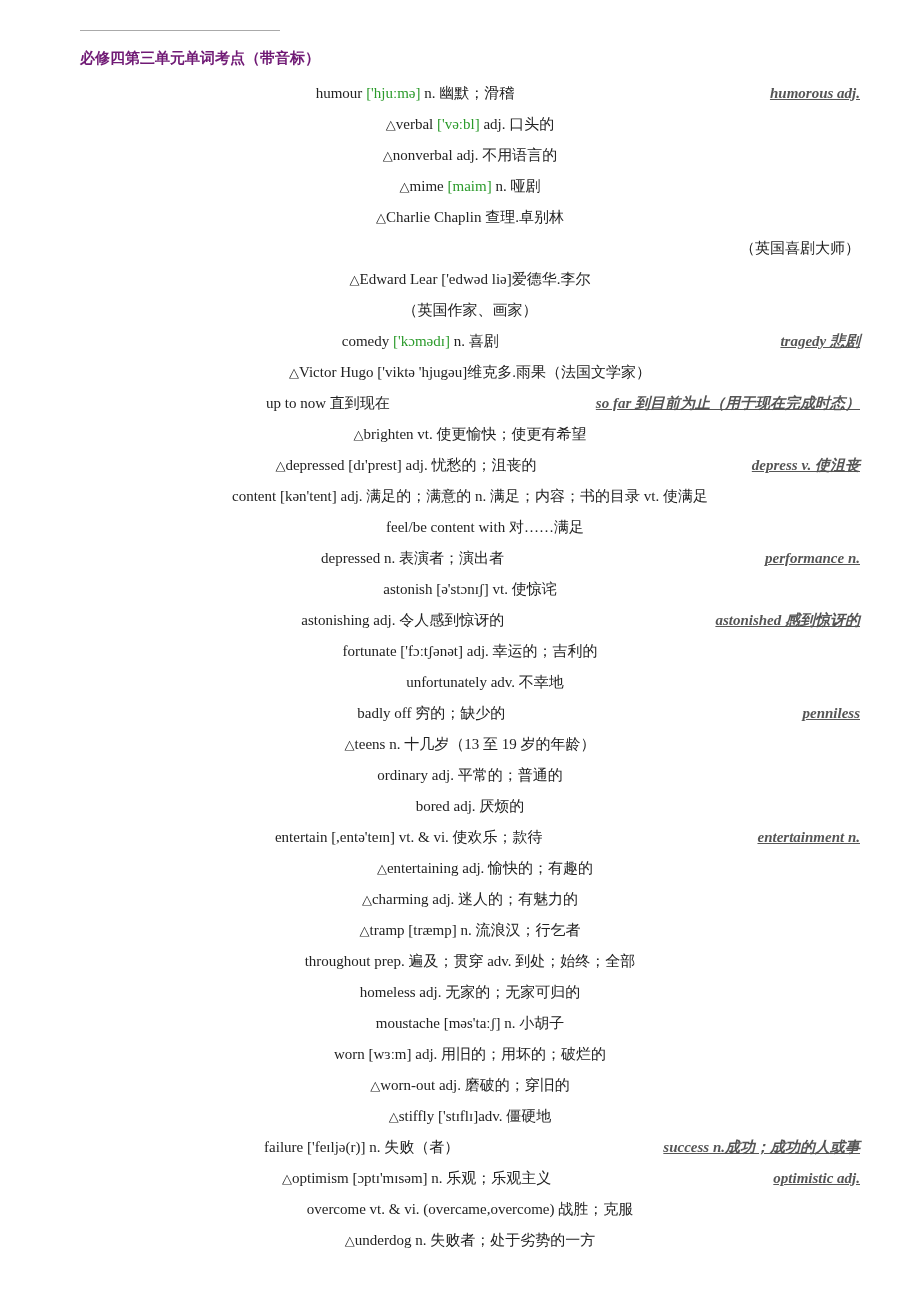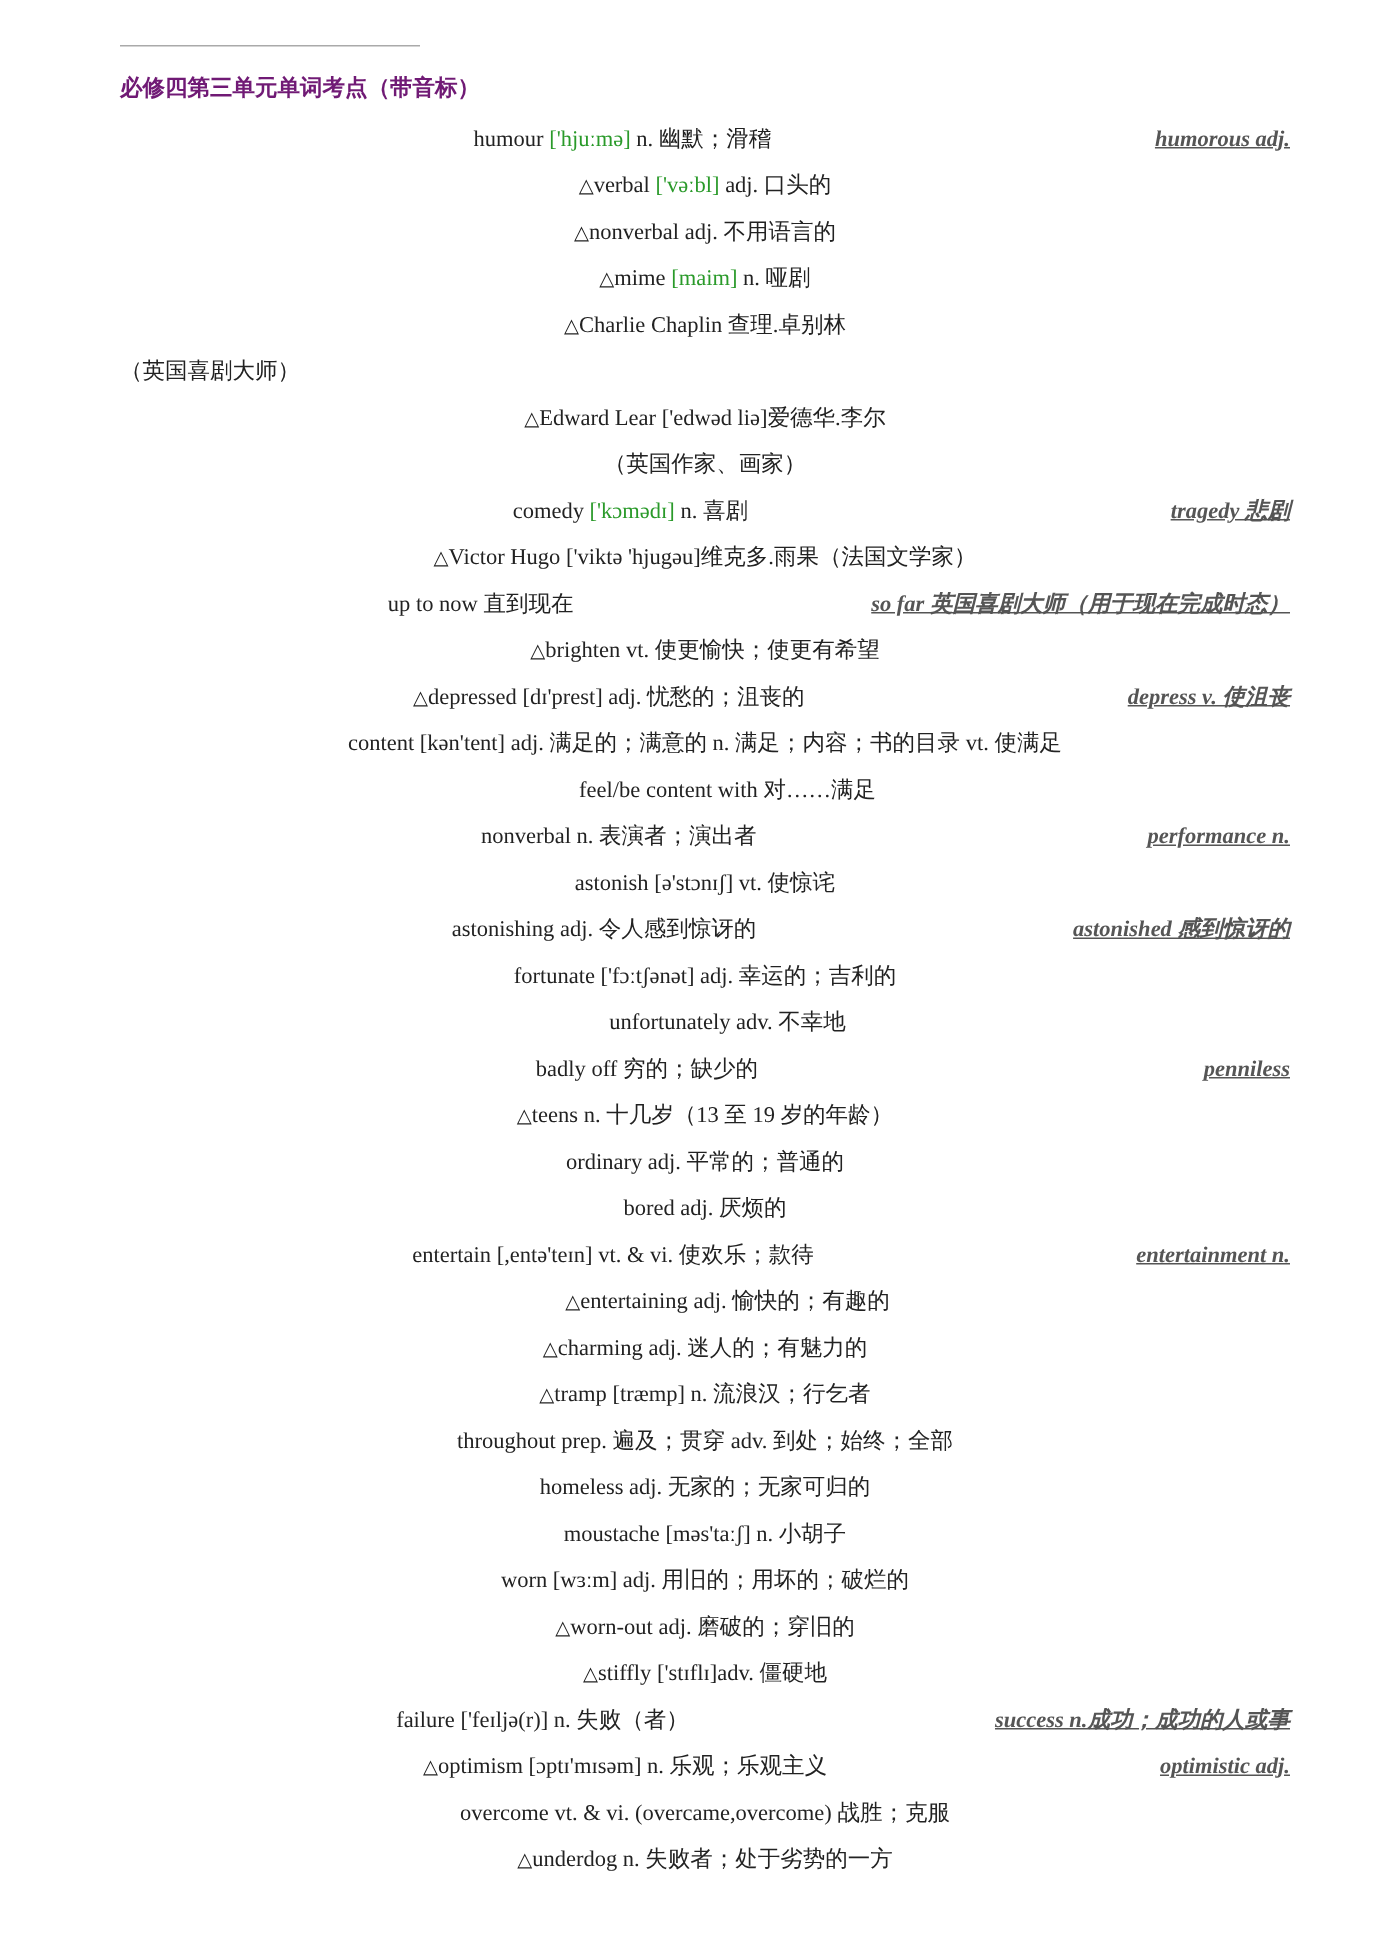--- a/index.html
+++ b/index.html
@@ -47,21 +47,21 @@
       font-weight: bold;
     }
     .triangle::before {
       content: '△';
       font-size: 13px;
     }
     .indent {
       margin-left: 2em;
     }
     .center-note {
-      text-align: left;
+      text-align: right;
       display: block;
     }
     .phonetic {
       color: #2a9a2a;
     }
   </style>
 </head>
 <body>
 
 <div class="page-divider-top"></div>
@@ -114,41 +114,41 @@
     <span> n. 喜剧</span>
     <span class="note-right italic-note">tragedy  悲剧</span>
   </div>
 
   <div class="entry">
     <span class="triangle"></span><span>Victor Hugo   ['viktə  'hjugəu]维克多.雨果（法国文学家）</span>
   </div>
 
   <div class="entry">
     <span>up to now  直到现在</span>
-    <span class="note-right italic-note">so far  英国喜剧大师（用于现在完成时态）</span>
+    <span class="note-right italic-note">so far  到目前为止（用于现在完成时态）</span>
   </div>
 
   <div class="entry">
     <span class="triangle"></span><span>brighten vt. 使更愉快；使更有希望</span>
   </div>
 
   <div class="entry">
     <span class="triangle"></span><span>depressed   [dɪ'prest] adj. 忧愁的；沮丧的</span>
     <span class="note-right italic-note">depress v.  使沮丧</span>
   </div>
 
   <div class="entry">
     <span>content [kən'tent]   adj. 满足的；满意的  n. 满足；内容；书的目录 vt. 使满足</span>
   </div>
   <div class="entry indent">
     <span>feel/be content with  对……满足</span>
   </div>
 
   <div class="entry">
-    <span>nonverbal n. 表演者；演出者</span>
+    <span>depressed n. 表演者；演出者</span>
     <span class="note-right italic-note">performance n.</span>
   </div>
 
   <div class="entry">
     <span>astonish [ə'stɔnɪʃ] vt. 使惊诧</span>
   </div>
   <div class="entry indent">
     <span>astonishing adj. 令人感到惊讶的</span>
     <span class="note-right italic-note">astonished  感到惊讶的</span>
   </div>

